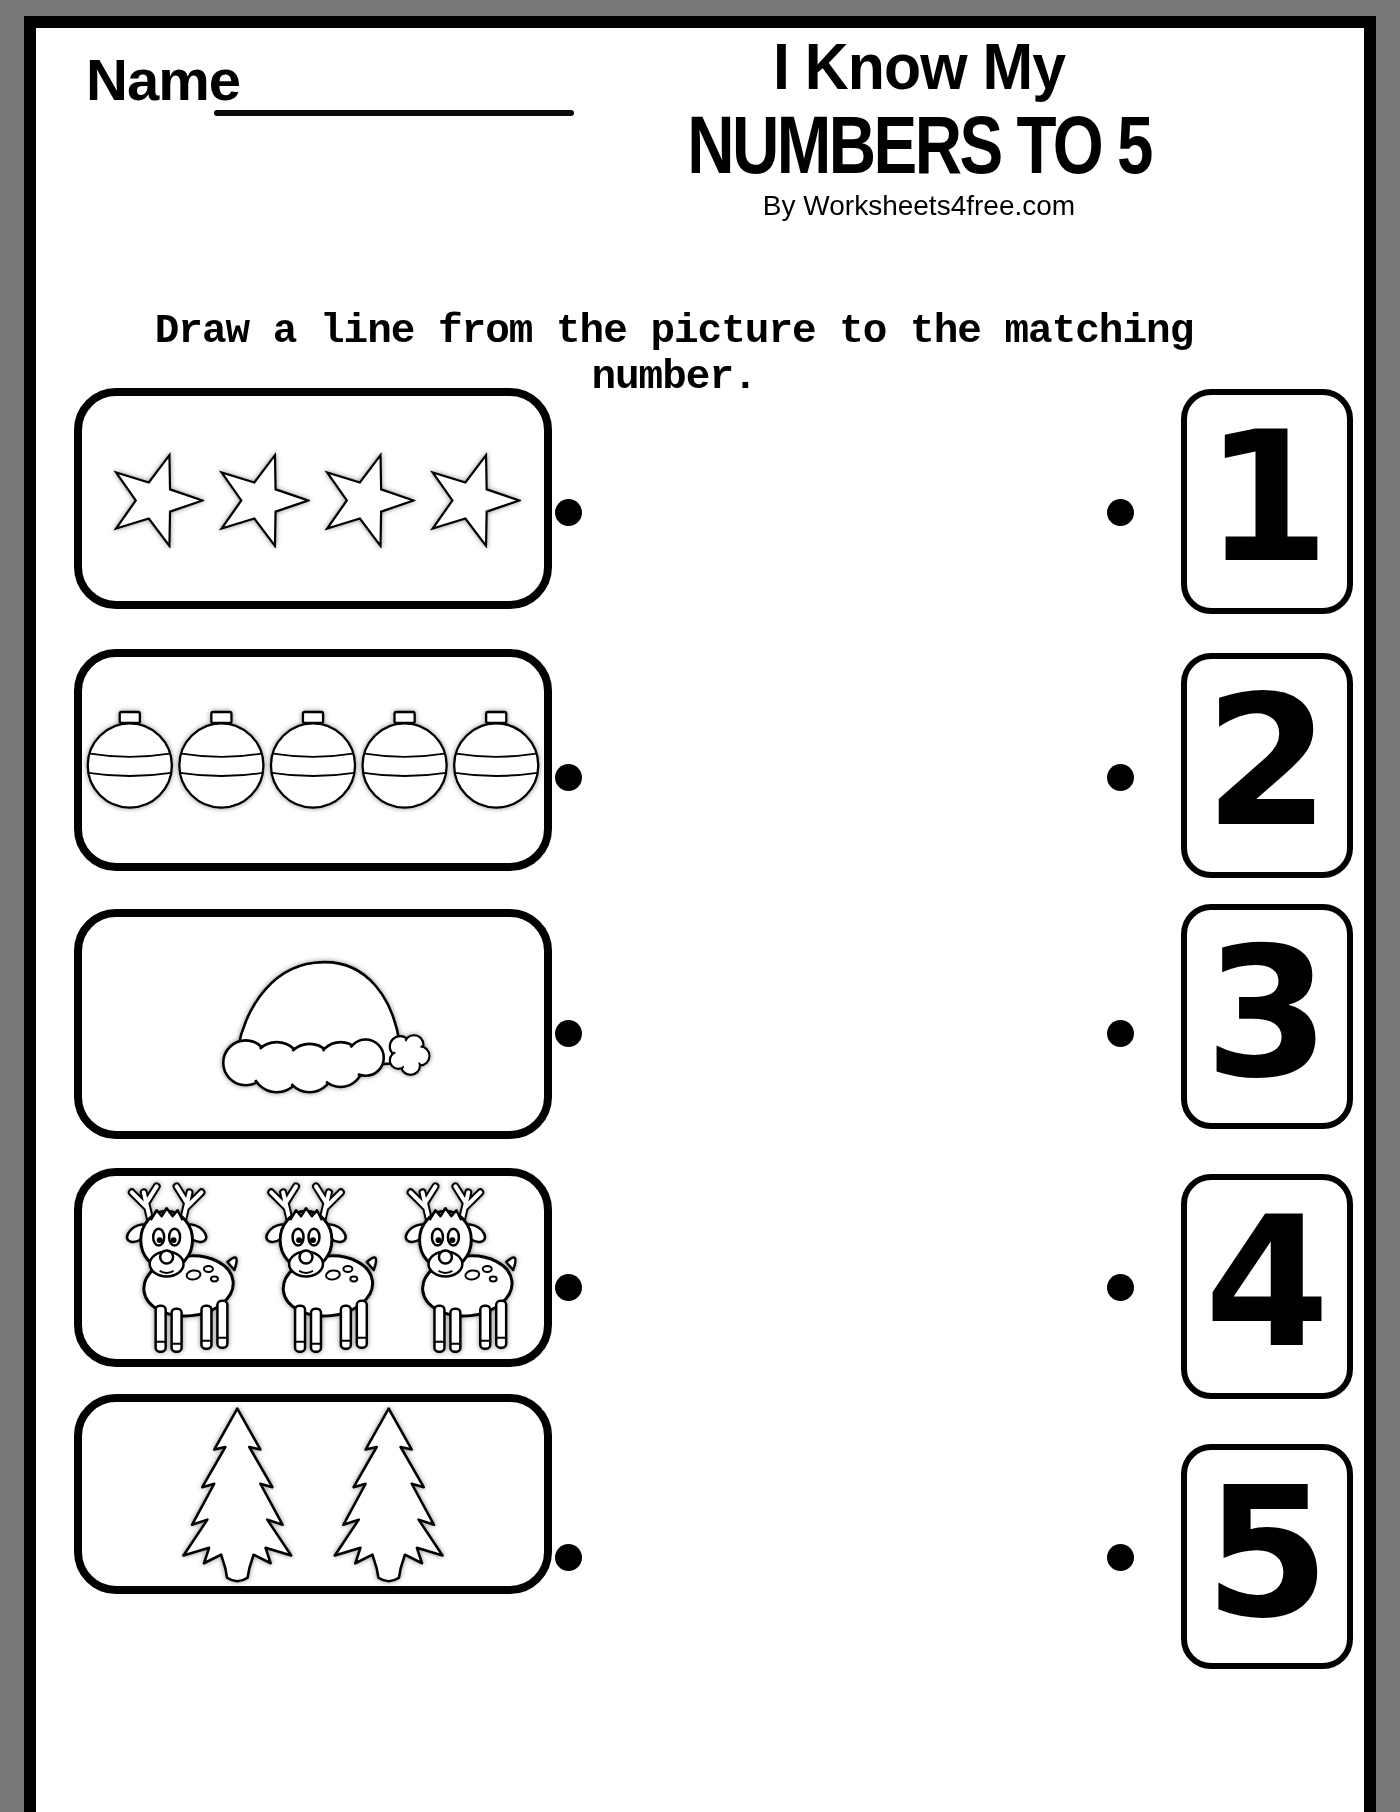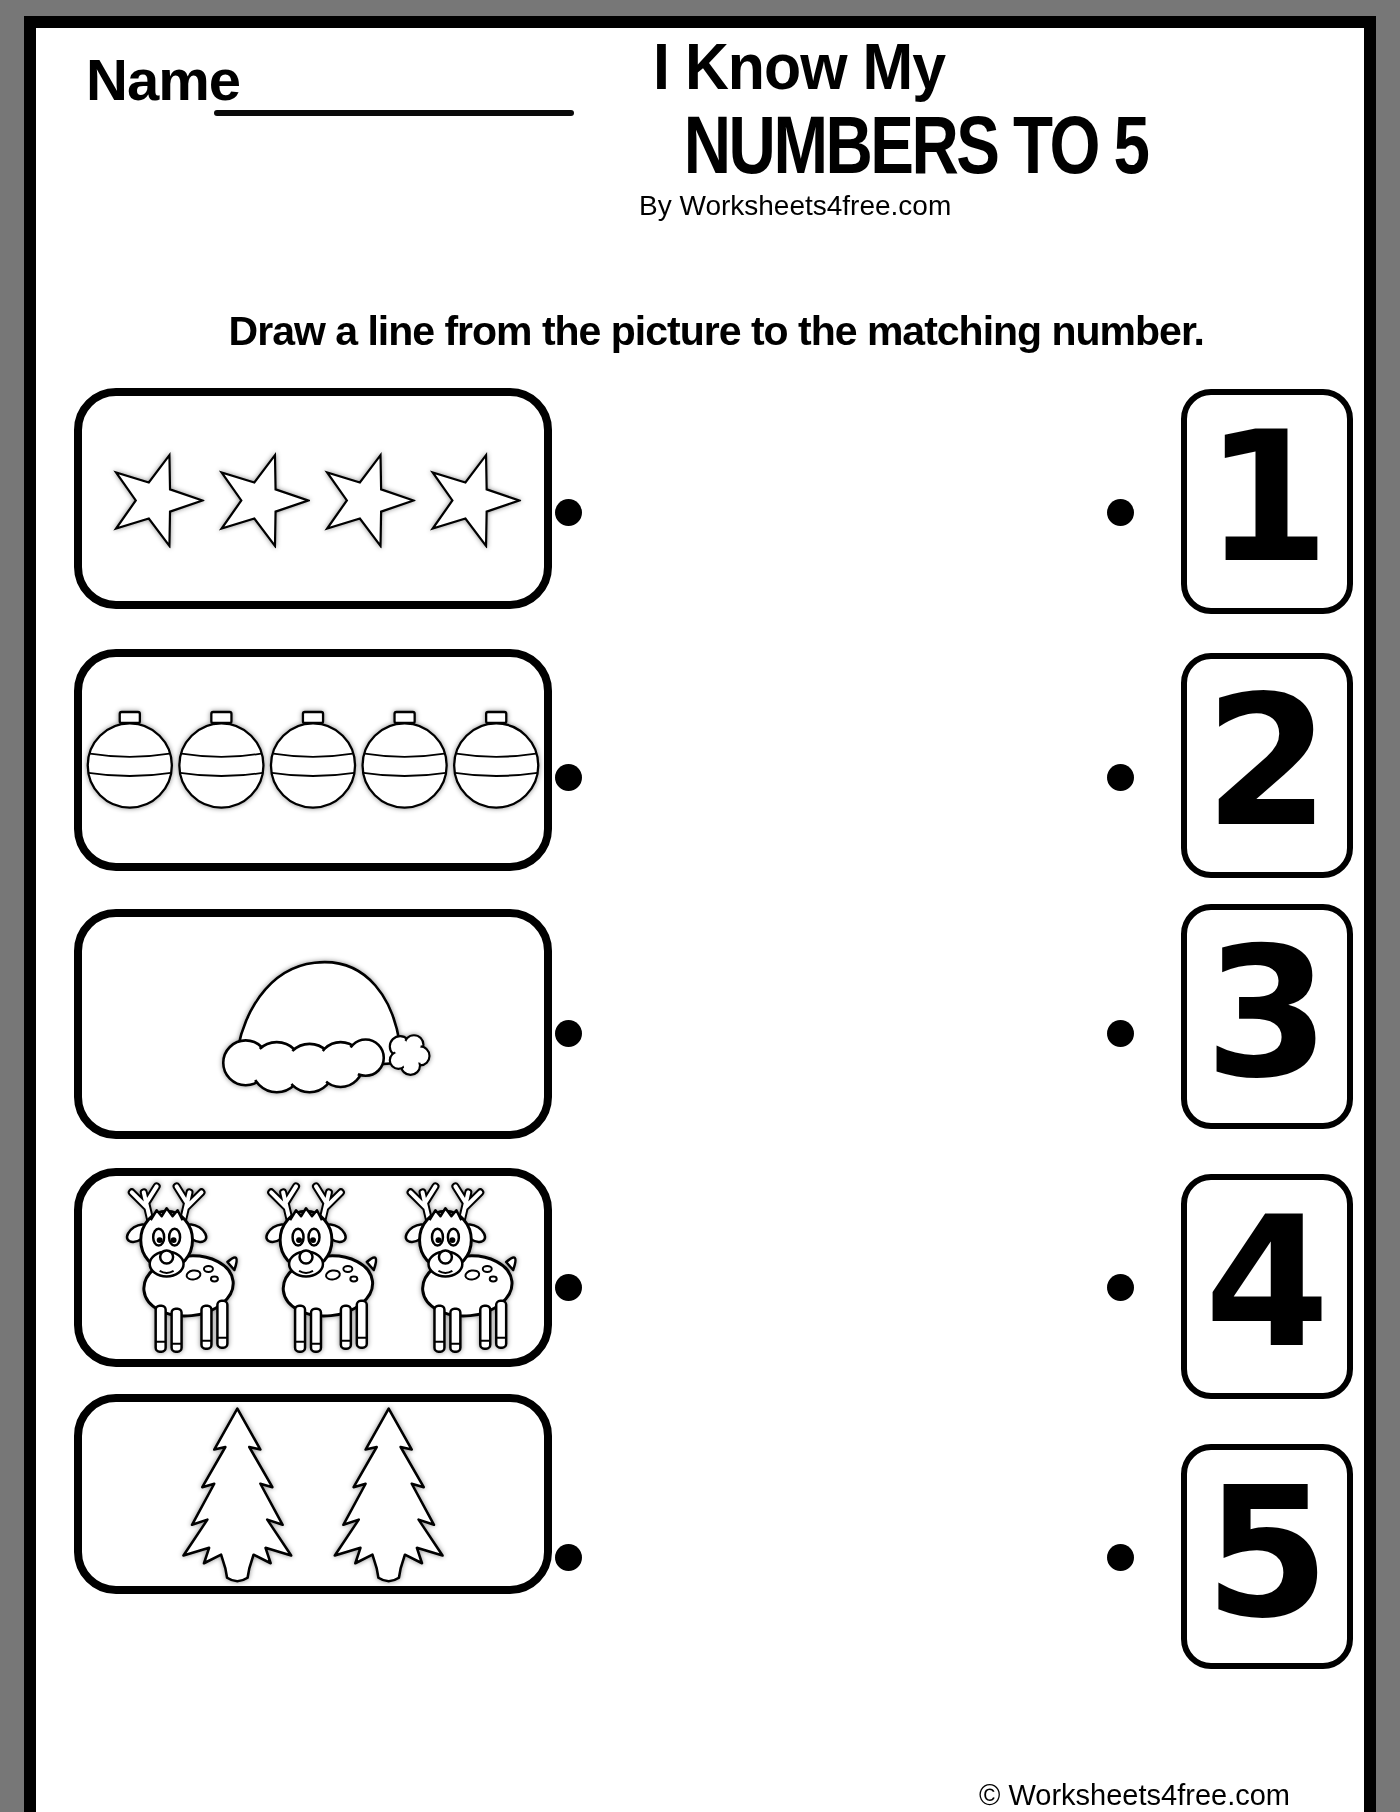--- a/index.html
+++ b/index.html
@@ -22,38 +22,38 @@
   .name-label{
     position:absolute;left:62px;top:30px;
     font-size:58px;font-weight:bold;letter-spacing:-1px;
   }
   .name-underline{
     position:absolute;left:190px;top:94px;
     width:360px;height:6px;background:#0a0a0a;border-radius:3px;
   }
   .title-block{
     position:absolute;left:615px;top:18px;width:560px;
-    text-align:left;
+    text-align:center;
   }
   .title1{
     font-size:64px;font-weight:bold;letter-spacing:-1px;line-height:1.06;
     transform:scaleX(.95);transform-origin:center top;
   }
   .title2{
     font-size:78px;font-weight:bold;letter-spacing:-3px;line-height:1.0;
     text-transform:uppercase;
     transform:scaleX(.84) scaleY(1.05);transform-origin:center top;
     margin-top:2px;
   }
   .byline{
     font-size:28px;font-weight:normal;margin-top:8px;letter-spacing:0;
   }
   .instruction{
     position:absolute;left:120px;top:292px;width:1060px;
-    text-align:right;font-size:41px;font-weight:bold;letter-spacing:-1px;
+    text-align:center;font-size:41px;font-weight:bold;letter-spacing:-1px;font-family:Liberation Mono, monospace;
   }
   
   .pic-box{
     position:absolute;left:50px;width:478px;
     border:8px solid #000;border-radius:42px;
     box-sizing:border-box;background:#fff;
     display:flex;align-items:center;justify-content:center;
   }
   .pic-art{display:block;filter:drop-shadow(0 0 2.5px rgba(0,0,0,.45));}
   
@@ -248,14 +248,13 @@
   <div class="num-card" style="top:888px;">
     <span>3</span>
   </div>
   <div class="num-card" style="top:1158px;">
     <span>4</span>
   </div>
   <div class="num-card" style="top:1428px;">
     <span>5</span>
   </div>
 
-  <div class="footer-credit">© Worksheets4free.com</div>
 </div>
 
 </body></html>

